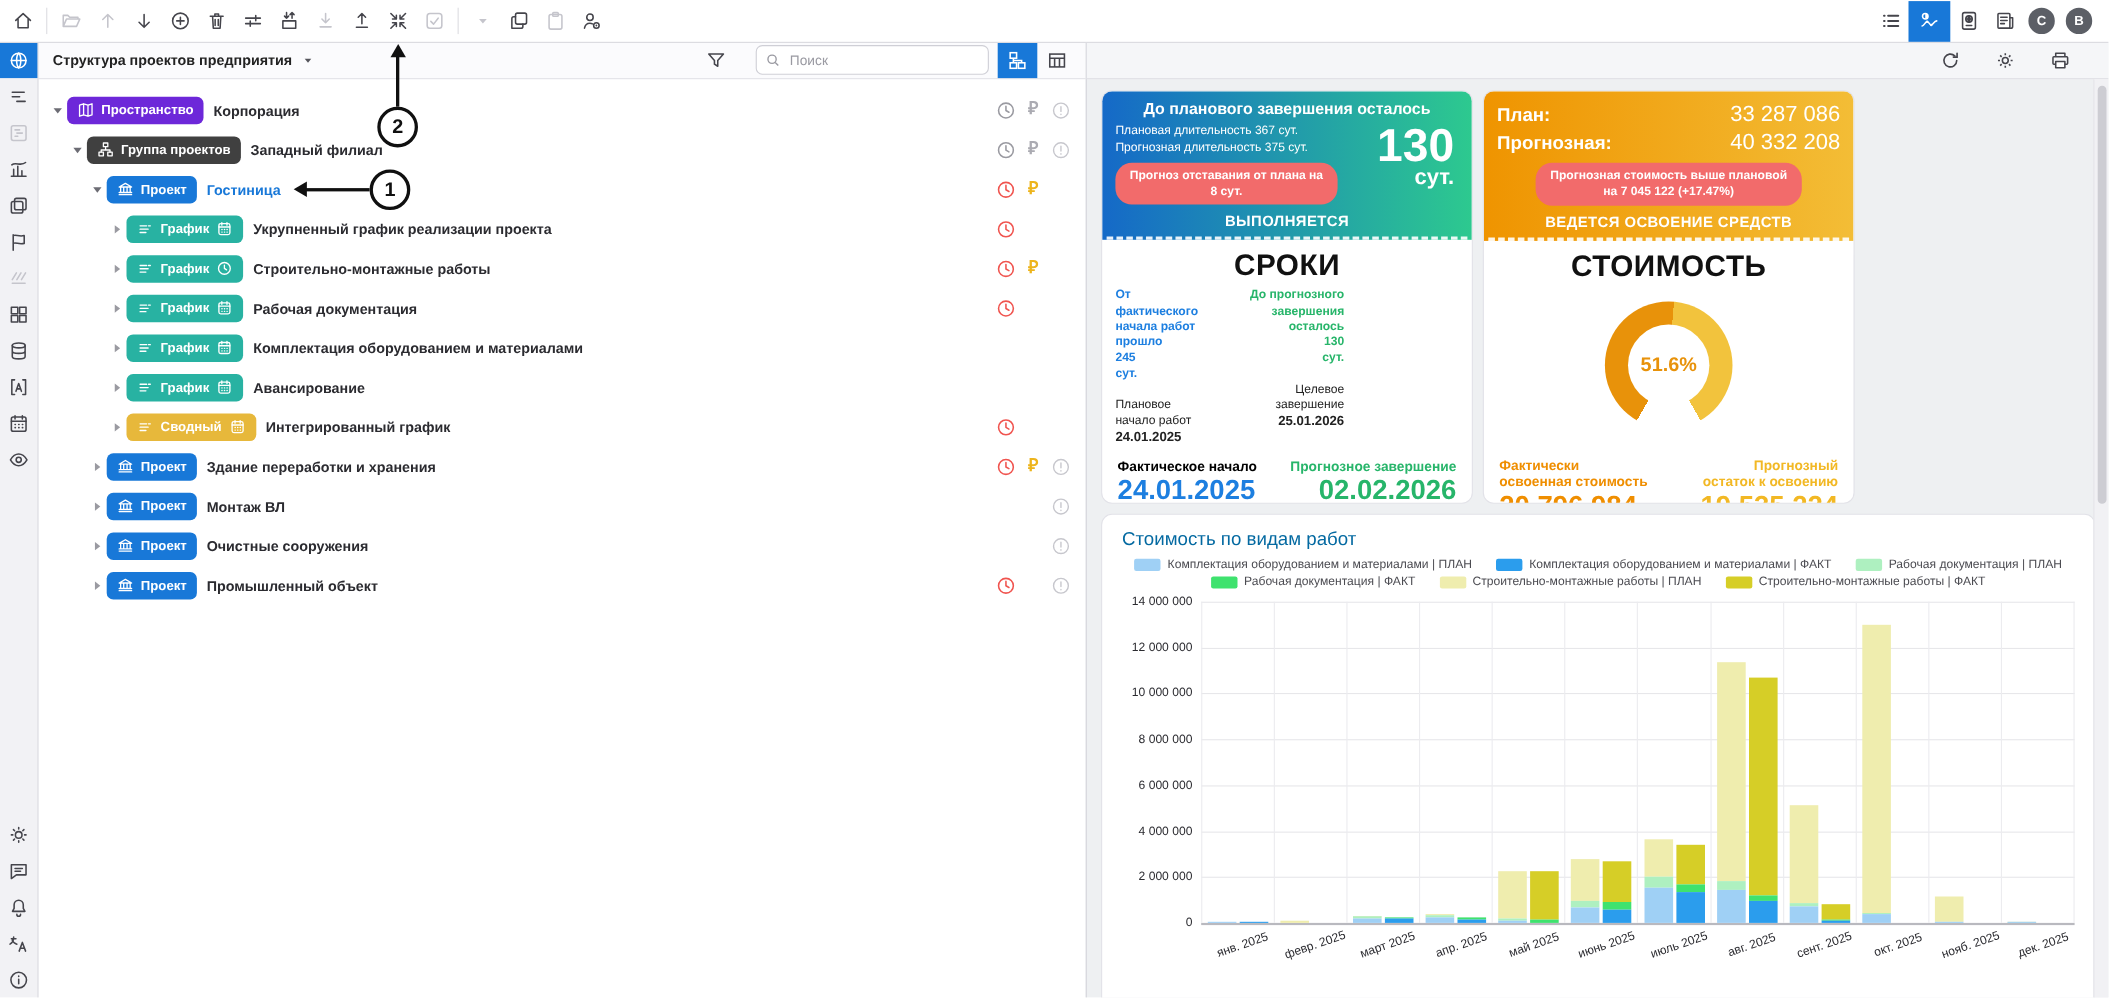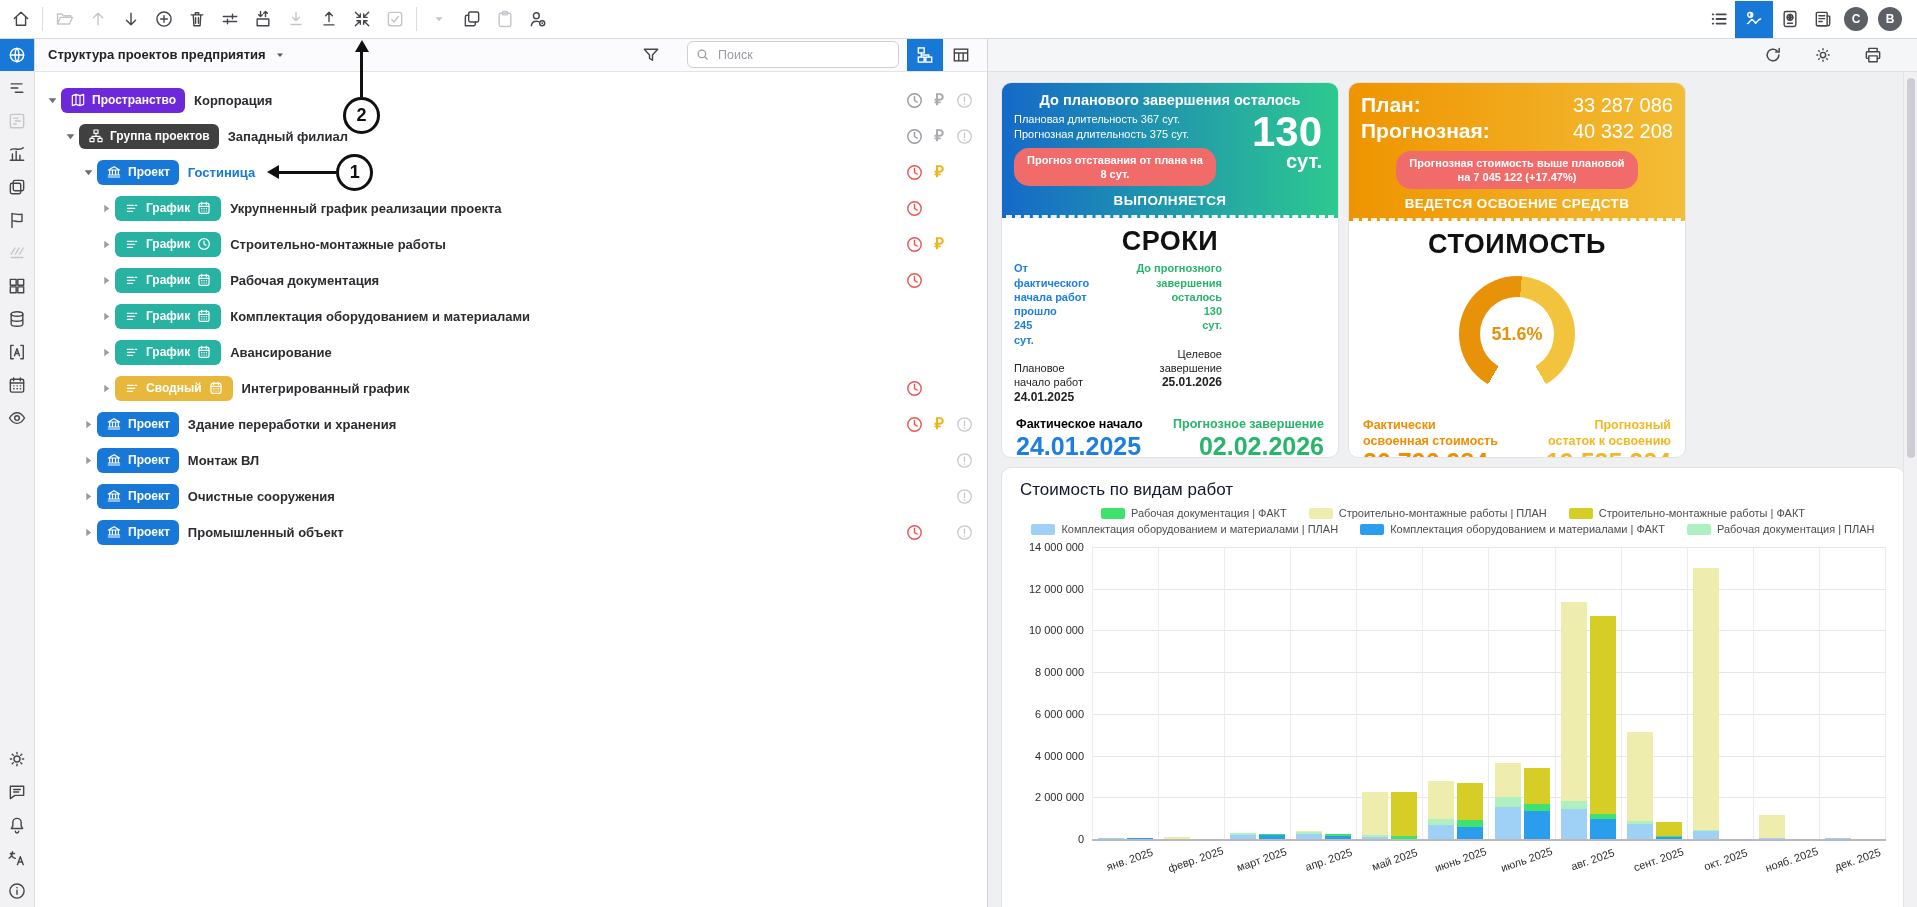--- a/index.html
+++ b/index.html
@@ -62,39 +62,39 @@
   .card-hd::after{content:"";position:absolute;left:4px;right:4px;bottom:0;border-top:3px dashed rgba(255,255,255,.9);}
   .hd-title{text-align:center;font-size:14.5px;font-weight:700;margin-bottom:4px;}
   .hd-flex{display:flex;justify-content:space-between;align-items:flex-start;}
   .hd-lines{font-size:11px;line-height:1.35;white-space:pre-line;}
   .hd-big{text-align:right;margin-right:4px;line-height:.95;}
   .hd-big .num{font-size:42px;font-weight:700;}
   .hd-big .unit{font-size:20px;font-weight:700;}
   .pill{background:#f26b6b;color:#fff;border-radius:15px;padding:5px 13px;font-size:11px;font-weight:700;text-align:center;white-space:pre-line;line-height:1.3;display:inline-block;margin-top:6px;}
   .hd-status{text-align:center;font-size:13.5px;font-weight:700;letter-spacing:.4px;margin-top:7px;padding-bottom:2px;}
   .hd-row{display:flex;justify-content:space-between;align-items:baseline;line-height:1.25;}
-  .hd-row .lbl{font-size:21px;font-weight:700;}
+  .hd-row .lbl{font-size:17px;font-weight:700;}
   .hd-row .val{font-size:20px;font-weight:400;}
   .card-title{text-align:center;font-size:27px;font-weight:800;color:#111;margin:8px 0 2px;letter-spacing:.5px;}
 
   .gauge-grid{display:grid;grid-template-columns:92px 1fr 104px;padding:2px 12px 0;}
   .side-col{font-size:11px;line-height:1.3;}
   .side-col .blk2{margin-top:14px;color:#222;}
   .side-col b{font-size:12px;}
   .t-right{text-align:right;}
   .gauge-wrap{display:flex;align-items:flex-start;justify-content:center;padding-top:6px;}
   .gauge{width:104px;height:104px;border-radius:50%;position:relative;}
   .gauge-hole{position:absolute;left:50%;top:50%;width:66px;height:66px;margin:-33px 0 0 -33px;border-radius:50%;background:#fff;display:flex;align-items:center;justify-content:center;font-size:18px;font-weight:700;}
   .card-bottom{display:flex;justify-content:space-between;align-items:flex-end;padding:12px 14px 0;}
   .cb-label{font-size:12.5px;font-weight:700;line-height:1.25;white-space:pre-line;}
   .cb-value{font-size:25px;font-weight:700;line-height:1.1;}
 
   
   .chart-card{margin-top:9px;background:#fff;border:1px solid #e2e2e8;border-radius:10px;width:904px;height:520px;box-sizing:border-box;padding:12px 18px 0;}
-  .chart-title{font-size:17px;color:#0f172a;}
+  .chart-title{font-size:17px;color:#0369a1;}
   .legend{display:flex;flex-direction:column;align-items:center;gap:4px;margin-top:7px;}
   .legend-row{display:flex;gap:22px;}
   .legend-item{display:flex;align-items:center;gap:6px;font-size:11px;color:#4c4c52;white-space:nowrap;}
   .swatch{width:24px;height:11px;border-radius:2px;flex:0 0 auto;}
   .plot-wrap{display:flex;margin-top:12px;}
   .y-axis{width:72px;position:relative;height:292px;flex:0 0 auto;}
   .y-label{position:absolute;right:8px;font-size:11px;color:#2b2b30;transform:translateY(-50%);white-space:nowrap;}
   .plot-area{flex:1;position:relative;height:292px;border-bottom:2px solid #b9b9bf;}
   .gridline{position:absolute;left:0;right:0;height:1px;background:#e7e7ea;}
   .months{position:absolute;inset:0;display:flex;}
@@ -966,44 +966,44 @@
             </div>
           </div>
         </div>
       </div>
 
       <div class="chart-card">
         <div class="chart-title">Стоимость по видам работ</div>
         <div class="legend" id="chart-legend">
             <div class="legend-row">
               <span class="legend-item">
+                <span class="swatch" style="background:#9fd0f5"></span>
+                <span>Комплектация оборудованием и материалами | ПЛАН</span>
+              </span>
+              <span class="legend-item">
+                <span class="swatch" style="background:#2b9ded"></span>
+                <span>Комплектация оборудованием и материалами | ФАКТ</span>
+              </span>
+              <span class="legend-item">
+                <span class="swatch" style="background:#aef0c0"></span>
+                <span>Рабочая документация | ПЛАН</span>
+              </span>
+            </div>
+            <div class="legend-row">
+              <span class="legend-item">
                 <span class="swatch" style="background:#3fe26e"></span>
                 <span>Рабочая документация | ФАКТ</span>
               </span>
               <span class="legend-item">
                 <span class="swatch" style="background:#efedae"></span>
                 <span>Строительно-монтажные работы | ПЛАН</span>
               </span>
               <span class="legend-item">
                 <span class="swatch" style="background:#d6ce27"></span>
                 <span>Строительно-монтажные работы | ФАКТ</span>
-              </span>
-            </div>
-            <div class="legend-row">
-              <span class="legend-item">
-                <span class="swatch" style="background:#9fd0f5"></span>
-                <span>Комплектация оборудованием и материалами | ПЛАН</span>
-              </span>
-              <span class="legend-item">
-                <span class="swatch" style="background:#2b9ded"></span>
-                <span>Комплектация оборудованием и материалами | ФАКТ</span>
-              </span>
-              <span class="legend-item">
-                <span class="swatch" style="background:#aef0c0"></span>
-                <span>Рабочая документация | ПЛАН</span>
               </span>
             </div>
           </div>
         <div class="plot-wrap">
           <div class="y-axis" id="y-axis">
               <div class="y-label" style="top: 0px;">14&nbsp;000&nbsp;000</div>
               <div class="y-label" style="top: 41.7143px;">12&nbsp;000&nbsp;000</div>
               <div class="y-label" style="top: 83.4286px;">10&nbsp;000&nbsp;000</div>
               <div class="y-label" style="top: 125.143px;">8&nbsp;000&nbsp;000</div>
               <div class="y-label" style="top: 166.857px;">6&nbsp;000&nbsp;000</div>

